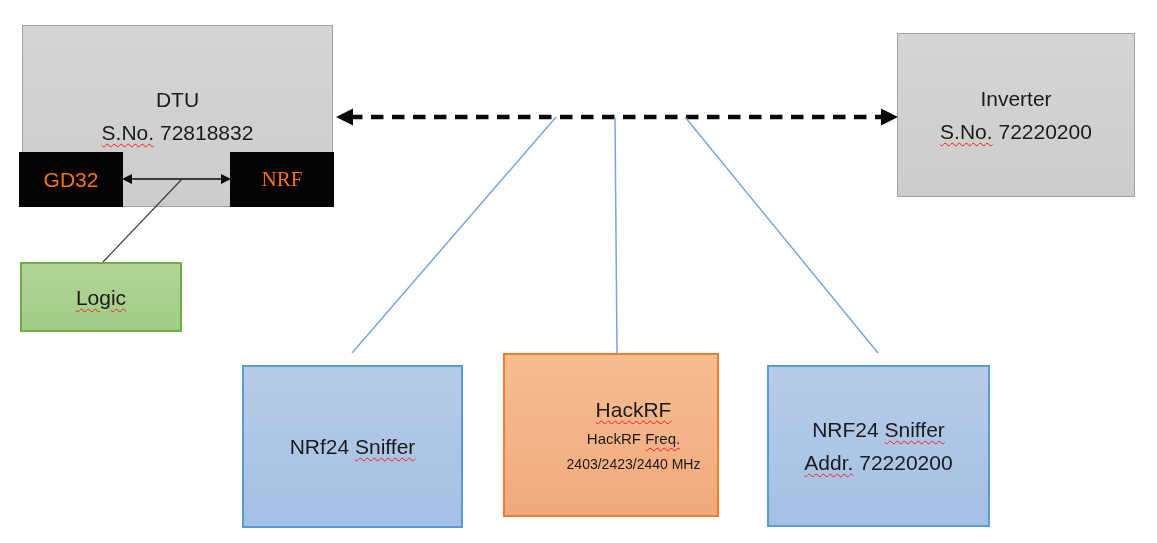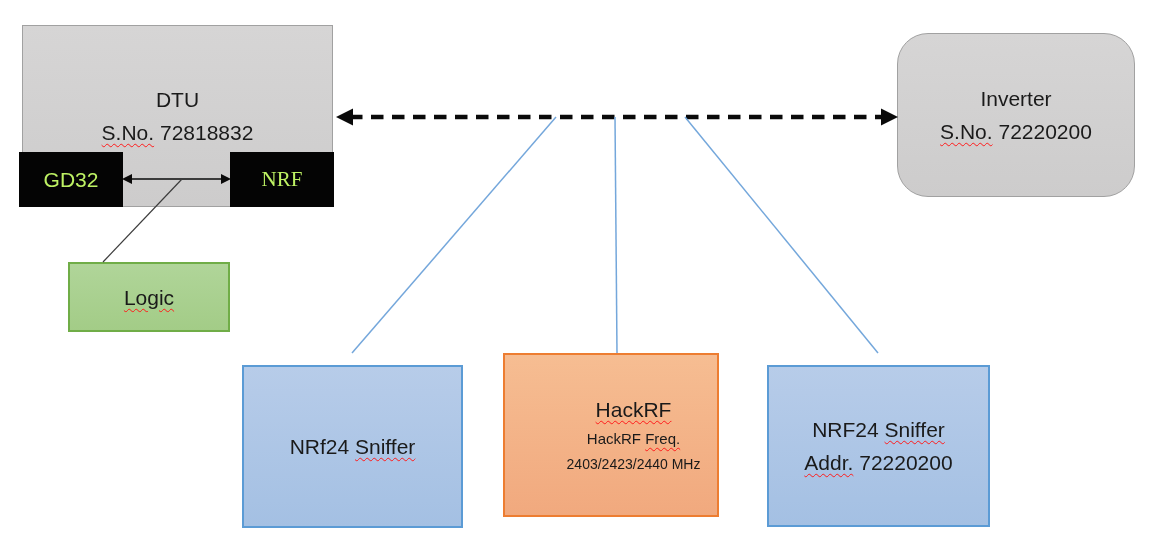--- a/index.html
+++ b/index.html
@@ -28,42 +28,41 @@
     border:2px solid #5b9bd5;
     margin-top:12px;
   }
   .orange{
     background:linear-gradient(180deg,#f6bd92 0%,#f1a97e 100%);
     border:2px solid #ed7d31;
   }
   .green{
     background:linear-gradient(180deg,#b0d599 0%,#a3cc87 100%);
     border:2px solid #70ad47;
-    margin-left:48px;
   }
   .black{
     background:#040404;
-    color:#bef264;
+    color:#f97316;
   }
   .t-big{font-size:21px;line-height:33px;}
   .t-med{font-size:15px;line-height:25px;}
   .t-freq{font-size:14px;line-height:26px;}
   .sq{
     text-decoration-line:underline;
     text-decoration-style:wavy;
     text-decoration-color:#ff1a1a;
     text-decoration-thickness:1px;
     text-underline-offset:3px;
   }
   
   #dtu-box{left:22px;top:25px;width:311px;height:182px;}
   #gd32-box{left:19px;top:152px;width:104px;height:55px;}
   #nrf-box{left:230px;top:152px;width:104px;height:55px;font-family:Liberation Serif, serif;}
   #logic-box{left:20px;top:262px;width:162px;height:70px;}
-  #inverter-box{left:897px;top:33px;width:238px;height:164px;border-radius:31px;}
+  #inverter-box{left:897px;top:33px;width:238px;height:164px;}
   #sniffer-left-box{left:242px;top:353px;width:221px;height:163px;}
   #hackrf-box{left:503px;top:353px;width:216px;height:164px;padding-left:45px;}
   #sniffer-right-box{left:767px;top:353px;width:223px;height:162px;}
   #connector-layer{
     position:absolute;left:0;top:0;width:1157px;height:543px;
     pointer-events:none;z-index:6;
   }
   .node{z-index:2;}
   .black{z-index:3;}
 </style>

